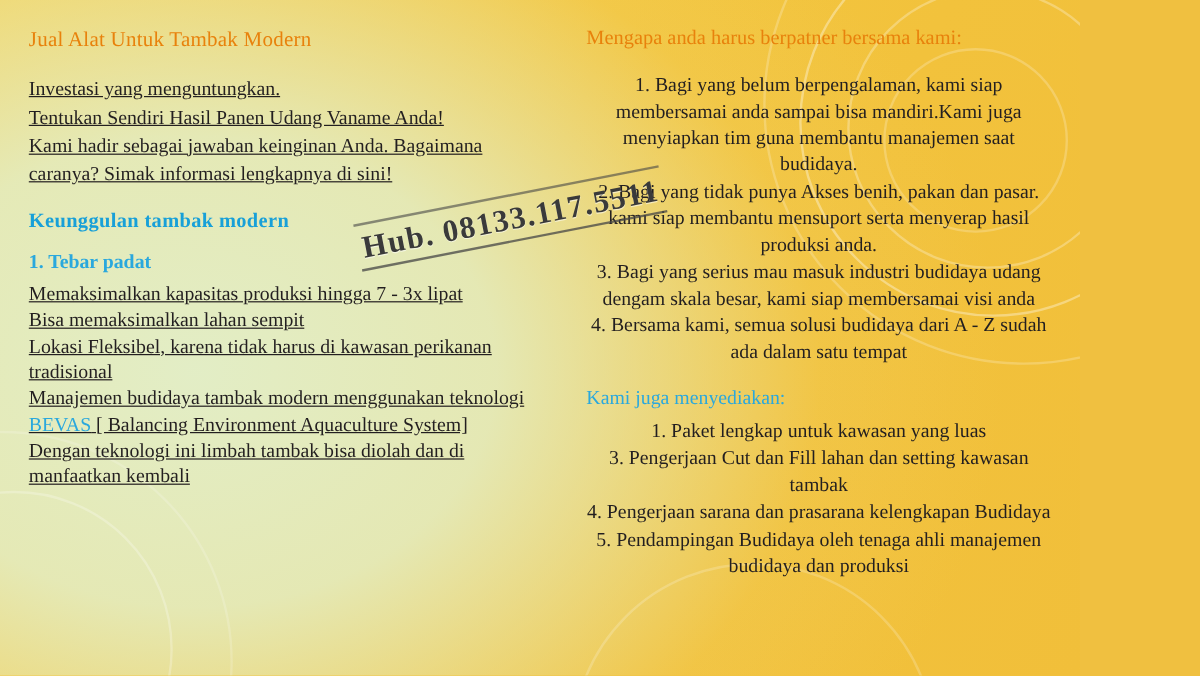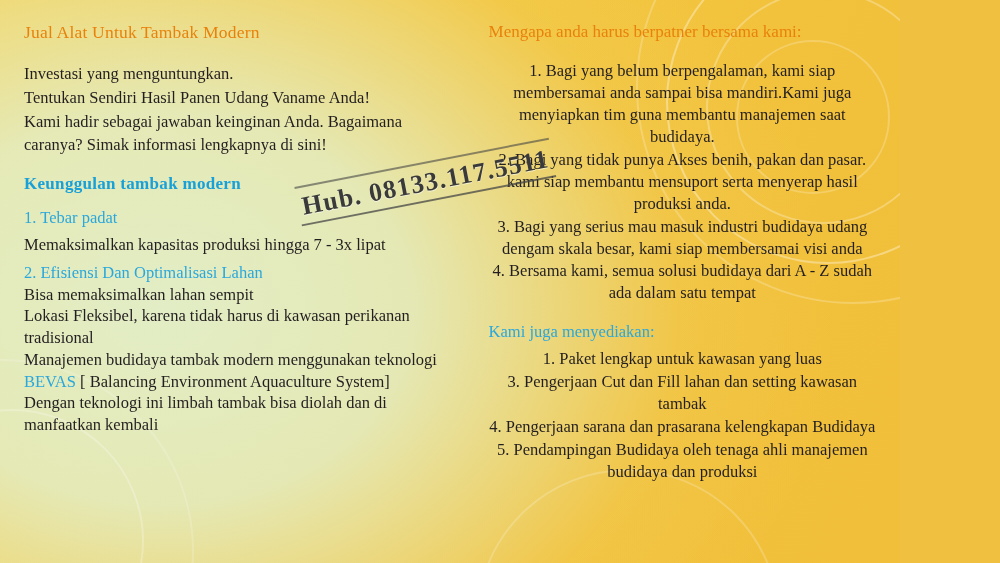--- a/index.html
+++ b/index.html
@@ -69,28 +69,29 @@
   .heading-blue-bold {
     color: #18a0d8;
     font-size: 17px;
     font-weight: bold;
     margin: 18px 0 14px 0;
     letter-spacing: 0.3px;
   }
   .heading-blue {
     color: #2aa8dd;
     font-size: 16.5px;
-    font-weight: 400;
+    font-weight: 700;
     margin: 0 0 6px 0;
   }
   .body-text {
     color: #231f20;
     font-size: 16.5px;
     line-height: 1.32;
     margin: 0;
+    text-decoration: underline;
   }
   .sub-blue {
     color: #2aa8dd;
     font-size: 16.5px;
     line-height: 1.32;
     margin: 6px 0 0 0;
   }
   .blk { margin: 0 0 2px 0; }
   .inline-blue { color: #2aa8dd; }
 
@@ -173,21 +174,20 @@
       </div>
 
       <div class="heading-blue-bold">Keunggulan tambak modern</div>
 
       <div>
         <div class="heading-blue">1. Tebar padat</div>
         <div class="body-text">Memaksimalkan kapasitas produksi hingga 7 - 3x lipat</div>
       </div>
 
       <div>
-        <div class="sub-blue">2. Efisiensi Dan Optimalisasi Lahan</div>
         <div class="body-text">Bisa memaksimalkan lahan sempit</div>
         <div class="body-text">Lokasi Fleksibel, karena tidak harus di kawasan perikanan</div>
         <div class="body-text">tradisional</div>
       </div>
 
       <div>
         <div class="body-text">
           <span>Manajemen budidaya tambak modern menggunakan teknologi </span><span class="inline-blue">BEVAS</span><span> [ Balancing Environment Aquaculture System]</span>
         </div>
         <div class="body-text">Dengan teknologi ini limbah tambak bisa diolah dan di manfaatkan kembali</div>

